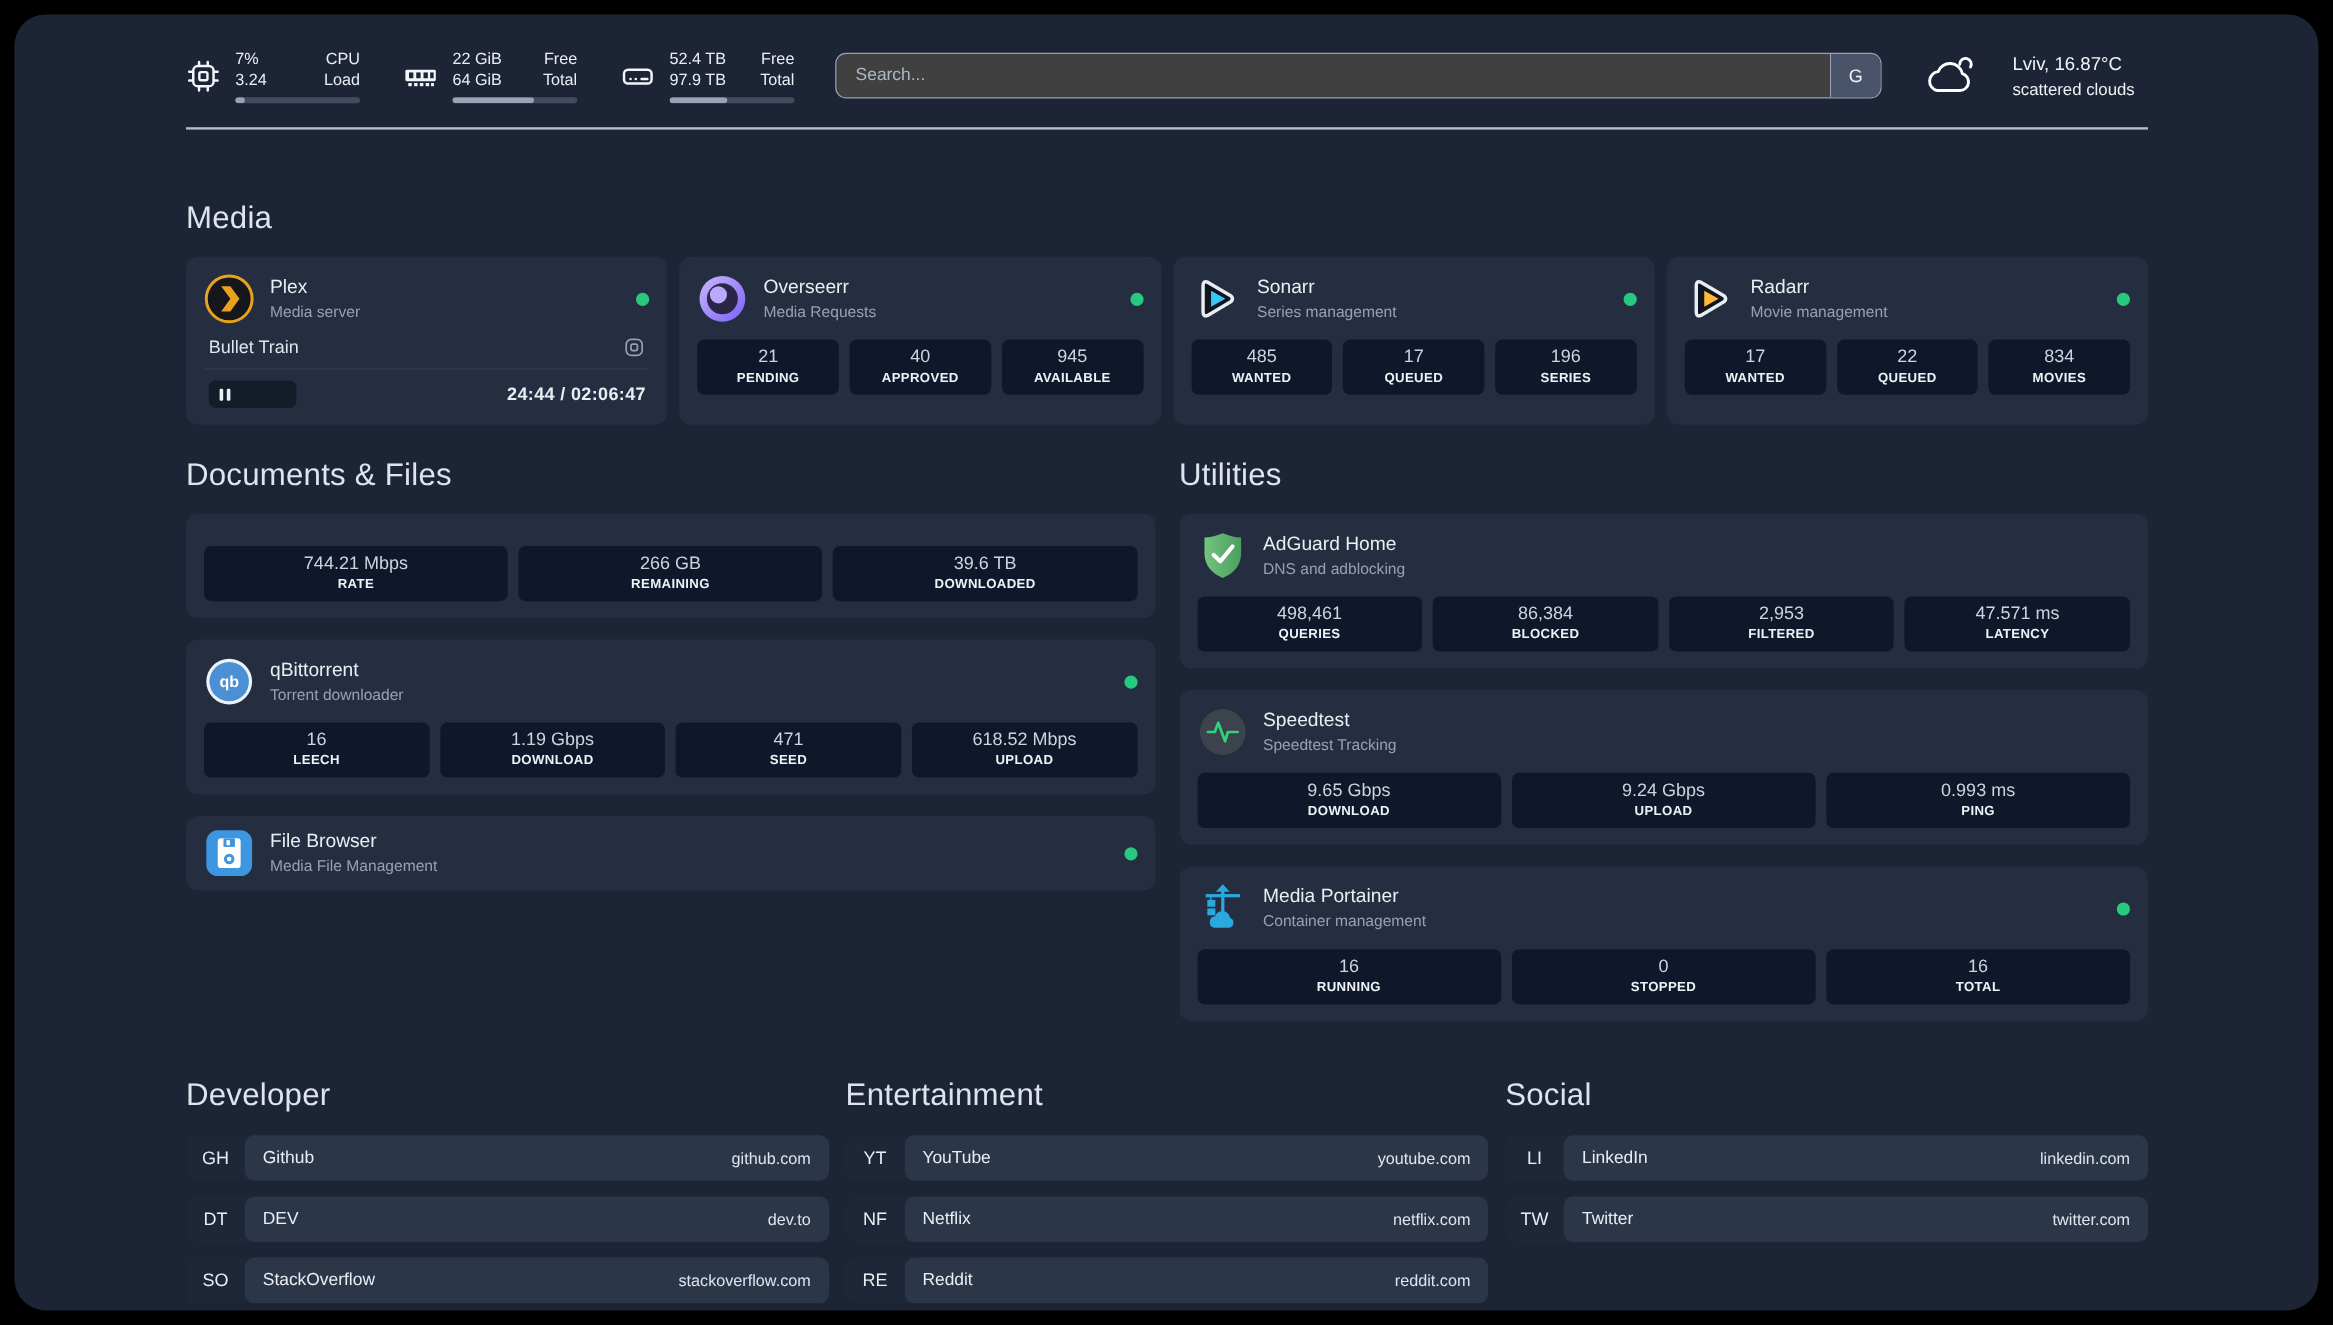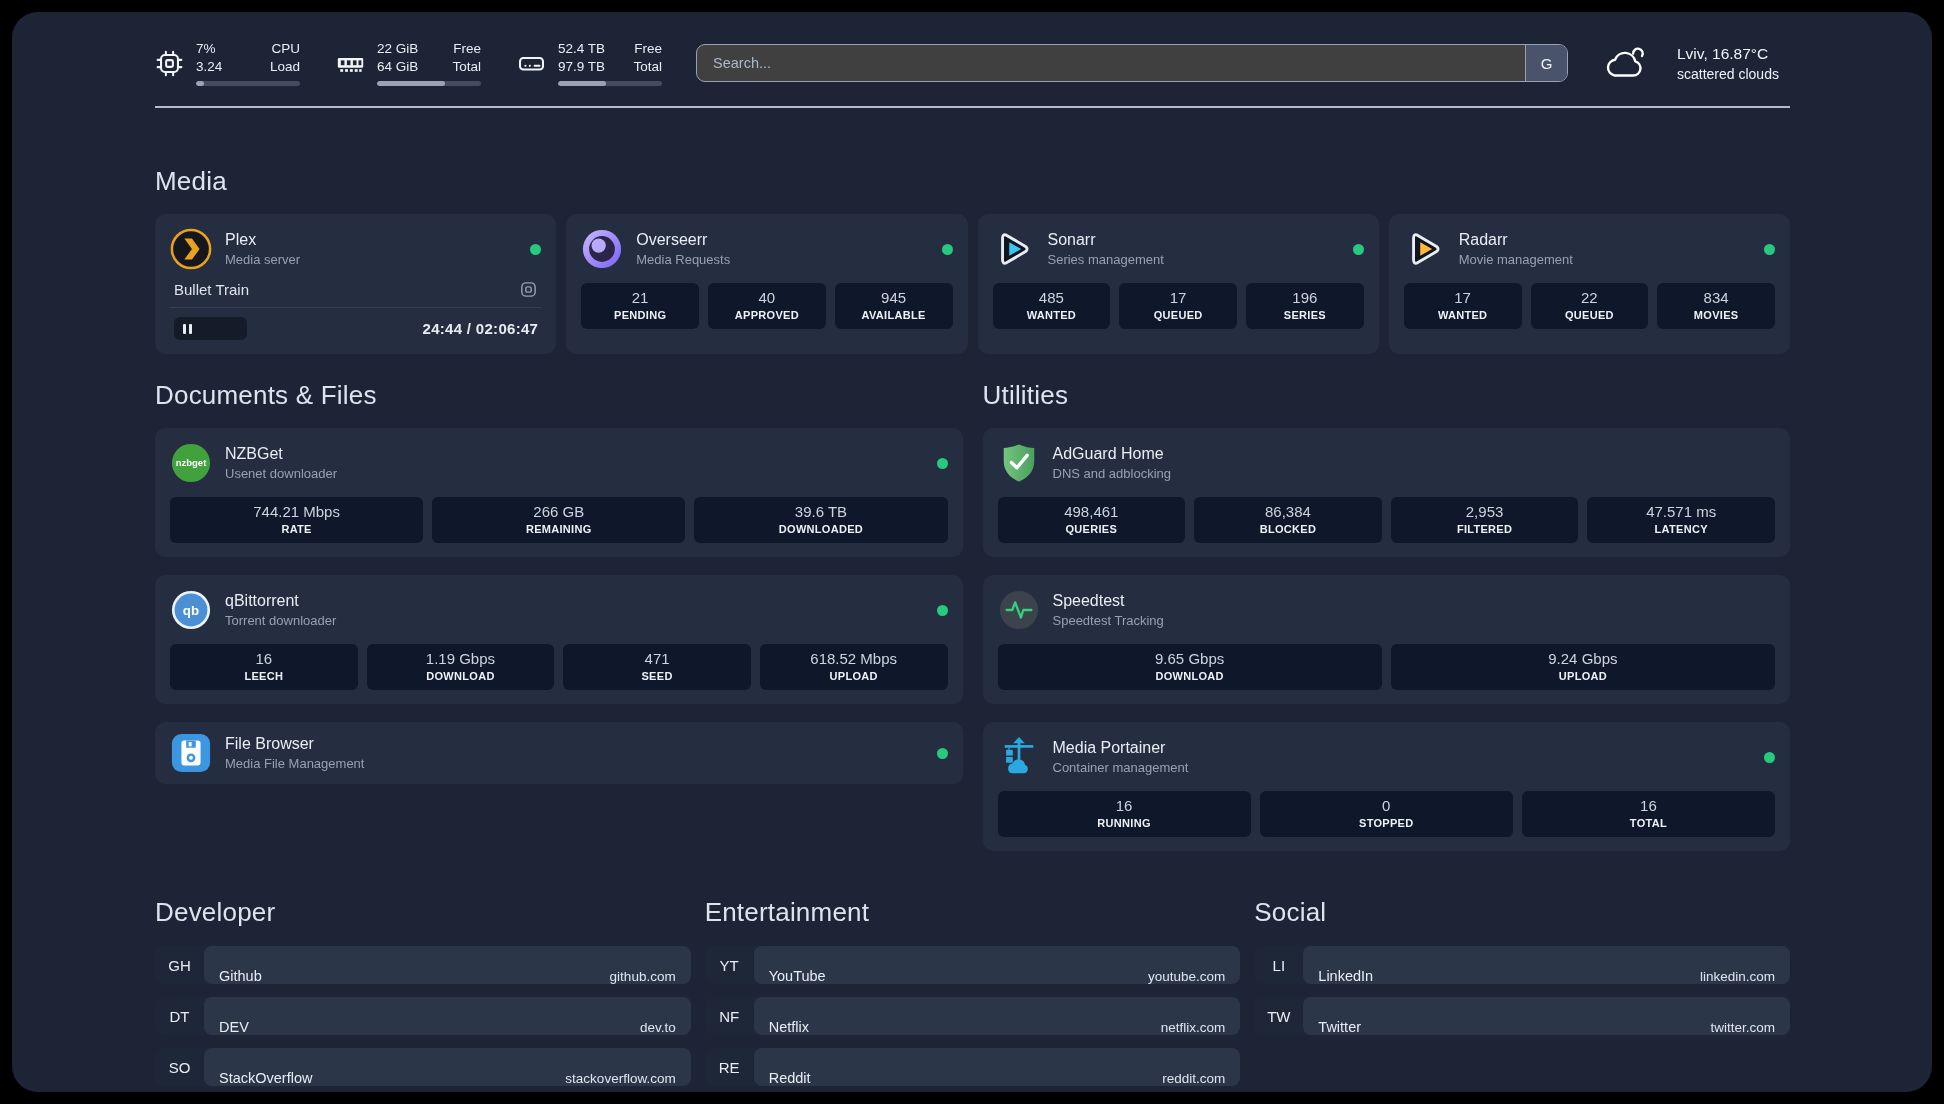--- a/index.html
+++ b/index.html
@@ -74,21 +74,21 @@
   .ptime { font-size:15px; font-weight:700; color:#e8ecf3; letter-spacing:.3px; }
 
   
   .bookmarks-row { display:grid; grid-template-columns:repeat(3,1fr); gap:14px; margin-top:46px; }
   .bm-group .section-title { margin:0 0 18px; }
   .bm-item { display:flex; align-items:stretch; height:38px; margin-bottom:13px;
     border-radius:8px; background:#1e2737; cursor:pointer; }
   .bm-abbr { width:49px; display:flex; align-items:center; justify-content:center;
     font-size:15px; font-weight:500; color:#e9edf4; }
   .bm-main { flex:1; background:#2b3649; border-radius:8px; display:flex;
-    align-items:flex-end; justify-content:space-between; padding:0 15px; }
+    align-items:center; justify-content:space-between; padding:0 15px; }
   .bm-name { font-size:14.5px; color:#e9edf4; }
   .bm-url { font-size:13.5px; color:#dfe5ee; }
 </style>
 </head>
 <body>
 
 <div class="page">
 
   <header class="topbar">
     <div class="resources" id="resources">
@@ -326,33 +326,20 @@
           </div>
         </div>
       </div>
   </section>
 
   <div class="two-col">
     <div>
       <h2 class="section-title">Documents &amp; Files</h2>
       <div class="card-col" id="documents-col">
           <div class="card">
-            <div class="card-head">
-              <span class="svc-icon">
-                <svg viewBox="0 0 44 44">
-                  <circle cx="22" cy="22" r="20" fill="#41a23d"></circle>
-                  <text x="22" y="25.5" text-anchor="middle" font-size="10" font-weight="700" fill="#fff" font-family="Liberation Sans, sans-serif">nzbget</text>
-                </svg>
-              </span>
-              <div>
-                <div class="svc-name">NZBGet</div>
-                <div class="svc-sub">Usenet downloader</div>
-              </div>
-              <span class="dot"></span>
-            </div>
             <div class="stats">
               <div class="stat">
                 <div class="stat-val">744.21 Mbps</div>
                 <div class="stat-label">RATE</div>
               </div>
               <div class="stat">
                 <div class="stat-val">266 GB</div>
                 <div class="stat-label">REMAINING</div>
               </div>
               <div class="stat">
@@ -472,20 +459,24 @@
             </div>
             <div class="stats">
               <div class="stat">
                 <div class="stat-val">9.65 Gbps</div>
                 <div class="stat-label">DOWNLOAD</div>
               </div>
               <div class="stat">
                 <div class="stat-val">9.24 Gbps</div>
                 <div class="stat-label">UPLOAD</div>
               </div>
+              <div class="stat">
+                <div class="stat-val">0.993 ms</div>
+                <div class="stat-label">PING</div>
+              </div>
             </div>
           </div>
           <div class="card">
             <div class="card-head">
               <span class="svc-icon">
                 <svg viewBox="0 0 44 44" fill="#2aa9e0">
                   <polygon points="22,1 28,7.5 16,7.5"></polygon>
                   <rect x="20.6" y="6" width="2.8" height="28"></rect>
                   <rect x="7" y="9.5" width="30" height="2.8"></rect>
                   <rect x="8.5" y="14.5" width="7" height="6"></rect>

